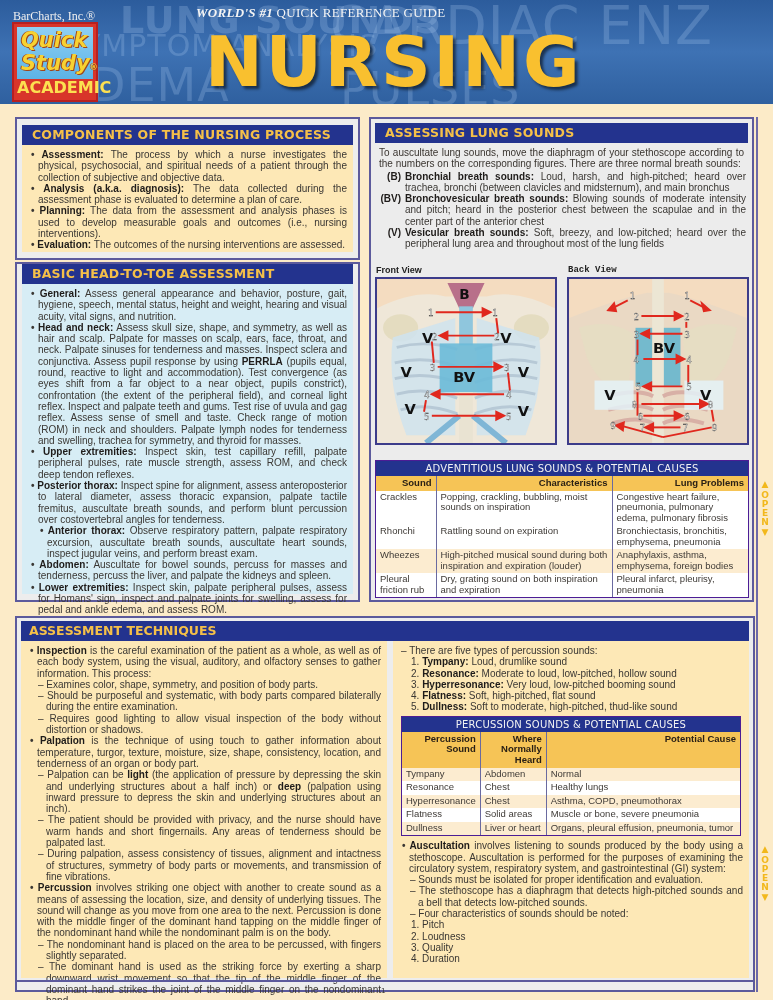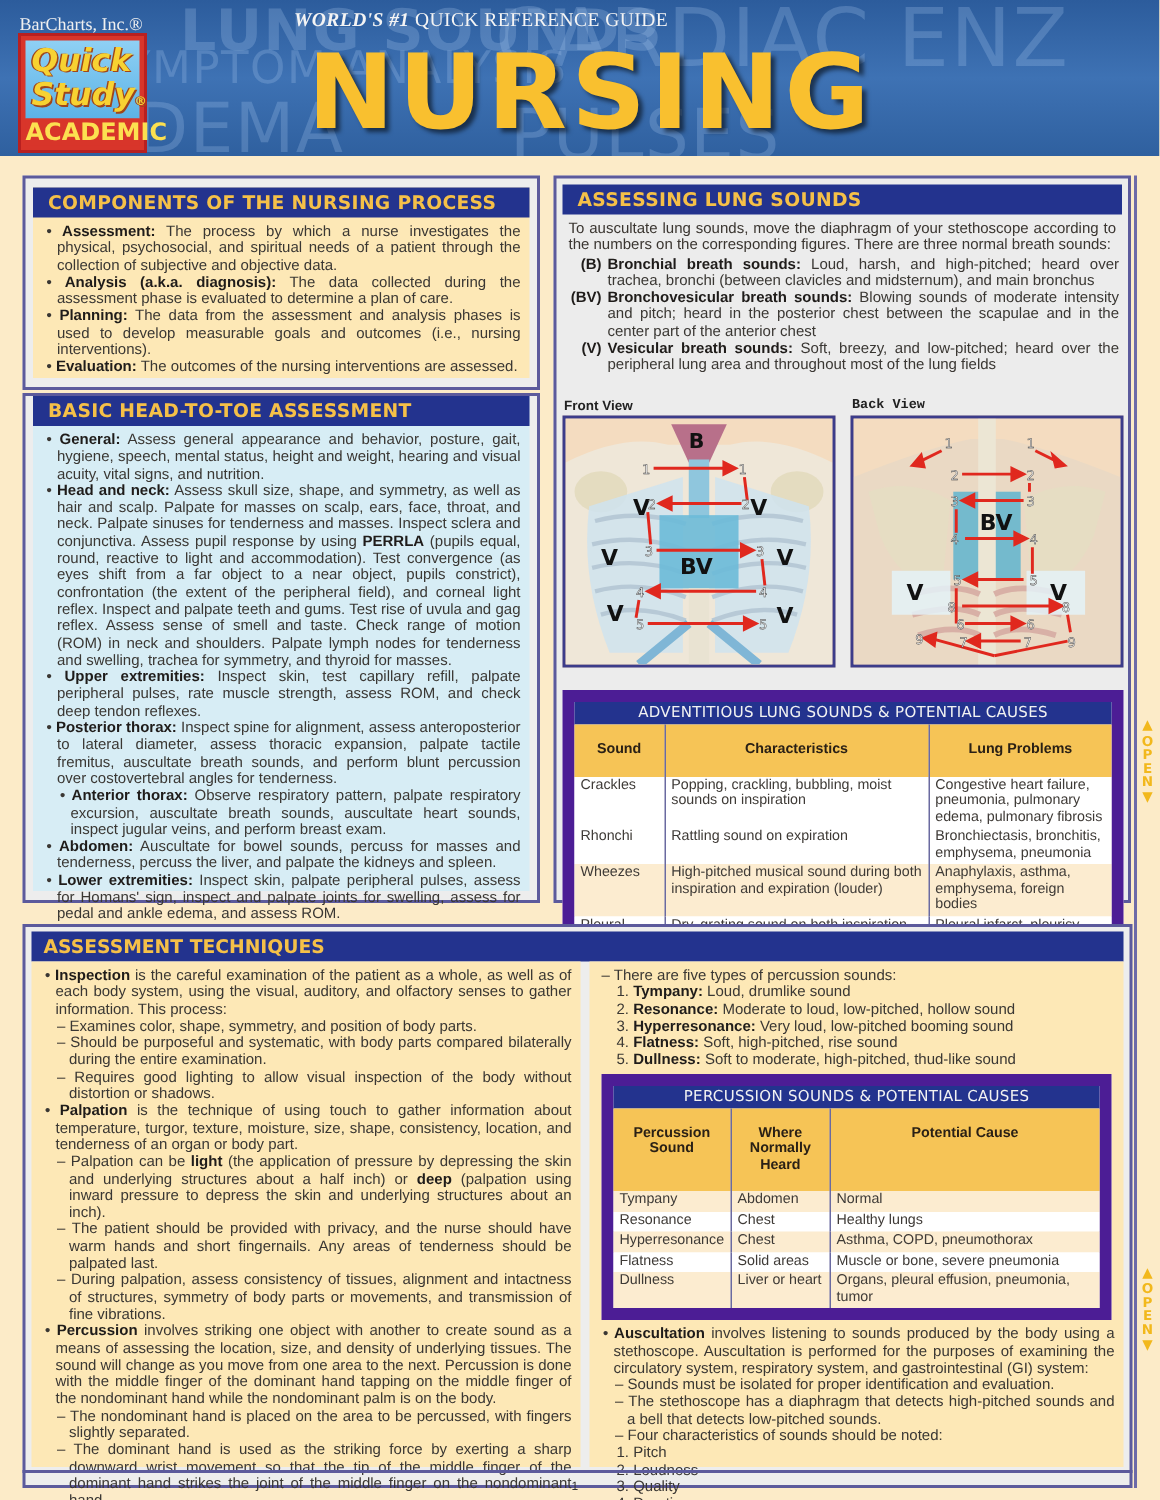--- a/index.html
+++ b/index.html
@@ -54,23 +54,23 @@
   .breath { display: flex; padding-left: 6px; text-align: justify; }
   .breath .code { width: 28px; flex: none; font-weight: bold; color: #1f1c1a; text-align: right; padding-right: 4px; }
   .breath .txt { flex: 1; padding-right: 6px; }
 
   .fig-label { position: absolute; font-size: 9px; font-weight: bold; color: #222; }
   .figure { position: absolute; border: 2px solid #3c3c8a; overflow: hidden; background: #f6dcc3; }
   .figure svg { width: 100%; height: 100%; display: block; }
 
   
   table { border-collapse: collapse; width: 100%; font-size: 9.5px; line-height: 10.5px; }
-  .tbl-wrap { position: absolute; border: 8px solid #4c1d95; background: #fff; }
+  .tbl-wrap { position: absolute; border: 1px solid #4c1d95; background: #fff; }
   .tbl-title { background: #23338e; color: #f2f2f2; font-family: "DejaVu Sans", sans-serif; font-size: 10px; text-align: center; height: 15px; line-height: 15px; letter-spacing: 0.2px; }
-  th { background: #f6c456; color: #2a2015; text-align: center; font-weight: bold; padding: 12px 4px; vertical-align: top; }
+  th { background: #f6c456; color: #2a2015; text-align: right; font-weight: bold; padding: 2px 4px; vertical-align: top; }
   td { padding: 1px 4px 2px 4px; vertical-align: top; color: #3e3a36; }
   td + td, th + th { border-left: 1px solid #6a6aa0; }
   tr.odd td { background: #ffffff; }
   tr.even td { background: #fcecd0; }
 
   
   #p-tech { left: 15px; top: 616px; width: 740px; height: 376px; background: #ededed; }
   #p-tech .hbar-full { position: absolute; left: 4px; top: 3px; right: 4px; height: 20px; background: #23338e; color: #f5c048; font-weight: bold; font-family: "DejaVu Sans", sans-serif; font-size: 12.5px; padding-left: 8px; line-height: 20px; }
   #p-tech .col { position: absolute; background: #fde8b6; }
   #p-tech .col.left { left: 4px; top: 23px; width: 366px; bottom: 12px; }
@@ -353,21 +353,21 @@
       <div class="sub">The dominant hand is used as the striking force by exerting a sharp downward wrist movement so that the tip of the middle finger of the dominant hand strikes the joint of the middle finger on the nondominant hand.</div>
     </div>
   </div>
 
   <div class="col right">
     <div class="content">
       <div class="sub" style="padding-left:10px;">There are five types of percussion sounds:</div>
       <div class="num"><span>1.</span> <b>Tympany:</b><span> Loud, drumlike sound</span></div>
       <div class="num"><span>2.</span> <b>Resonance:</b><span> Moderate to loud, low-pitched, hollow sound</span></div>
       <div class="num"><span>3.</span> <b>Hyperresonance:</b><span> Very loud, low-pitched booming sound</span></div>
-      <div class="num"><span>4.</span> <b>Flatness:</b><span> Soft, high-pitched, rise sound</span></div>
+      <div class="num"><span>4.</span> <b>Flatness:</b><span> Soft, high-pitched, flat sound</span></div>
       <div class="num"><span>5.</span> <b>Dullness:</b><span> Soft to moderate, high-pitched, thud-like sound</span></div>
 
       <div class="tbl-wrap" style="position:relative; margin:3px 2px 4px 2px;">
         <div class="tbl-title">PERCUSSION SOUNDS &amp; POTENTIAL CAUSES</div>
         <table>
           <colgroup>
               <col style="width:78px">
               <col style="width:66px">
               <col>
             </colgroup>

